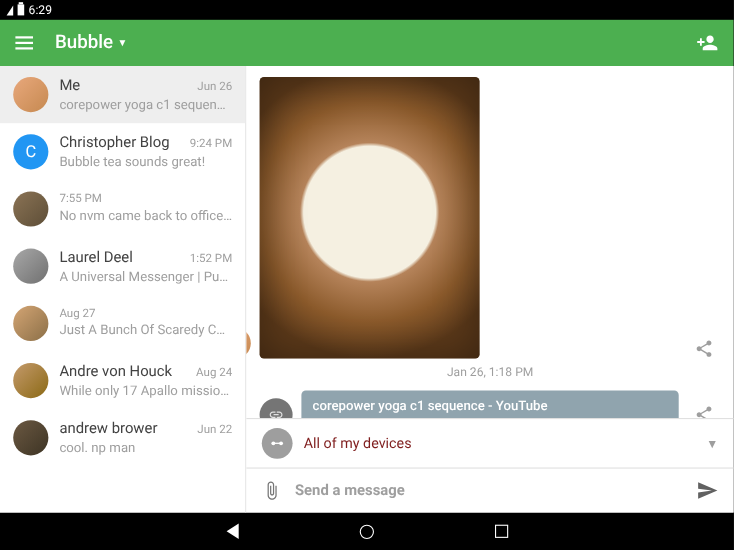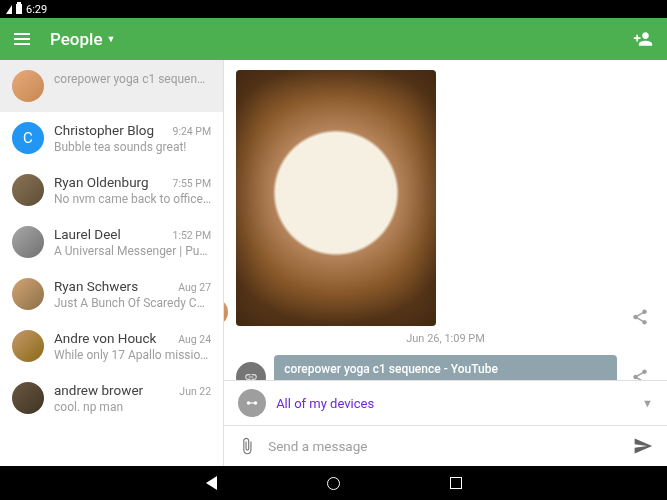--- a/index.html
+++ b/index.html
@@ -125,29 +125,29 @@
 
   .device-row{
     display:flex;align-items:center;gap:10px;
     padding:8px 14px;border-top:1px solid #e0e0e0;
     cursor:pointer;
   }
   .device-chip{
     width:28px;height:28px;border-radius:50%;background:#9e9e9e;
     display:flex;align-items:center;justify-content:center;color:#fff;
   }
-  .device-label{font-size:13px;color:#6d28d9;flex:1;}
+  .device-label{font-size:13px;color:#7f1d1d;flex:1;}
   .chev{color:#9e9e9e;font-size:11px;}
 
   .input-row{
     display:flex;align-items:center;gap:12px;
     padding:10px 14px;border-top:1px solid #e0e0e0;
   }
   .input-row input{
-    flex:1;border:none;font-size:13.5px;color:#616161;outline:none;
+    flex:1;border:none;font-size:13.5px;color:#616161;outline:none;font-weight:bold;
   }
   .input-row input::placeholder{color:#9e9e9e;}
   .clip,.send{color:#757575;cursor:pointer;}
 
   .nav-bar{
     height:34px;background:#000;display:flex;
     justify-content:center;align-items:center;gap:110px;
   }
   .nav-btn{color:#fff;cursor:pointer;}
   .nav-back{width:0;height:0;border-top:7px solid transparent;border-bottom:7px solid transparent;border-right:11px solid #fff;}
@@ -165,38 +165,42 @@
   <span>6:29</span>
 </div>
 
 <div class="app-bar">
   <div class="hamburger">
       <span></span>
       <span></span>
       <span></span>
     </div>
   <div class="title">
-    <span>People</span>
+    <span>Bubble</span>
     <span style="font-size:9px;">▼</span>
   </div>
   <div class="spacer"></div>
   <div>
     <svg width="20" height="20" viewBox="0 0 24 24" fill="#fff">
         <path d="M15 12c2.2 0 4-1.8 4-4s-1.8-4-4-4-4 1.8-4 4 1.8 4 4 4zm-9-2V7H4v3H1v2h3v3h2v-3h3v-2H6zm9 4c-2.7 0-8 1.3-8 4v2h16v-2c0-2.7-5.3-4-8-4z"></path>
       </svg>
   </div>
 </div>
 
 <div class="content">
 
   <div class="convo-list">
 
     <div class="convo-item selected">
       <div class="avatar c-me"></div>
       <div class="convo-text">
+        <div class="convo-top">
+          <span class="convo-name">Me</span>
+          <span class="convo-time">Jun 26</span>
+        </div>
         <div class="convo-preview">corepower yoga c1 sequence - YouTube</div>
       </div>
     </div>
 
     <div class="convo-item">
       <div class="avatar c-blue">
           <span>C</span>
         </div>
       <div class="convo-text">
         <div class="convo-top">
@@ -204,21 +208,20 @@
           <span class="convo-time">9:24 PM</span>
         </div>
         <div class="convo-preview">Bubble tea sounds great!</div>
       </div>
     </div>
 
     <div class="convo-item">
       <div class="avatar c-g1"></div>
       <div class="convo-text">
         <div class="convo-top">
-          <span class="convo-name">Ryan Oldenburg</span>
           <span class="convo-time">7:55 PM</span>
         </div>
         <div class="convo-preview">No nvm came back to office to pick up s…</div>
       </div>
     </div>
 
     <div class="convo-item">
       <div class="avatar c-g2"></div>
       <div class="convo-text">
         <div class="convo-top">
@@ -226,21 +229,20 @@
           <span class="convo-time">1:52 PM</span>
         </div>
         <div class="convo-preview">A Universal Messenger | Pushbullet Blog</div>
       </div>
     </div>
 
     <div class="convo-item">
       <div class="avatar c-g3"></div>
       <div class="convo-text">
         <div class="convo-top">
-          <span class="convo-name">Ryan Schwers</span>
           <span class="convo-time">Aug 27</span>
         </div>
         <div class="convo-preview">Just A Bunch Of Scaredy Cats! - YouTube</div>
       </div>
     </div>
 
     <div class="convo-item">
       <div class="avatar c-g4"></div>
       <div class="convo-text">
         <div class="convo-top">
@@ -270,21 +272,21 @@
       <div class="img-msg">
         <div class="avatar small c-me" style="align-self:flex-end;margin-left:-36px;position:relative;left:0;"></div>
         <div class="bubble-img" style="margin-left:0;"></div>
         <div class="share-icon">
           <svg width="18" height="18" viewBox="0 0 24 24" fill="#9e9e9e">
               <path d="M18 16c-.8 0-1.5.3-2 .8l-7-4.1c0-.2.1-.5.1-.7s0-.5-.1-.7l7-4.1c.5.5 1.2.8 2 .8 1.7 0 3-1.3 3-3s-1.3-3-3-3-3 1.3-3 3c0 .2 0 .5.1.7l-7 4.1c-.5-.5-1.2-.8-2-.8-1.7 0-3 1.3-3 3s1.3 3 3 3c.8 0 1.5-.3 2-.8l7 4.1c0 .2-.1.4-.1.7 0 1.6 1.3 2.9 3 2.9s3-1.3 3-2.9-1.4-3-3.1-3z"></path>
             </svg>
         </div>
       </div>
 
-      <div class="ts-center">Jun 26, 1:09 PM</div>
+      <div class="ts-center">Jan 26, 1:18 PM</div>
 
       <div class="link-row">
         <div class="chip-avatar">
           <svg viewBox="0 0 24 24" fill="#e0e0e0">
               <path d="M3.9 12c0-1.7 1.4-3.1 3.1-3.1h4V7H7c-2.8 0-5 2.2-5 5s2.2 5 5 5h4v-1.9H7c-1.7 0-3.1-1.4-3.1-3.1zM8 13h8v-2H8v2zm9-6h-4v1.9h4c1.7 0 3.1 1.4 3.1 3.1s-1.4 3.1-3.1 3.1h-4V17h4c2.8 0 5-2.2 5-5s-2.2-5-5-5z"></path>
             </svg>
         </div>
         <div class="link-bubble">
           <div class="link-title">corepower yoga c1 sequence - YouTube</div>
           <div class="link-url">youtube.com/results?search_query=corepower+yoga+c1+seq…</div>

